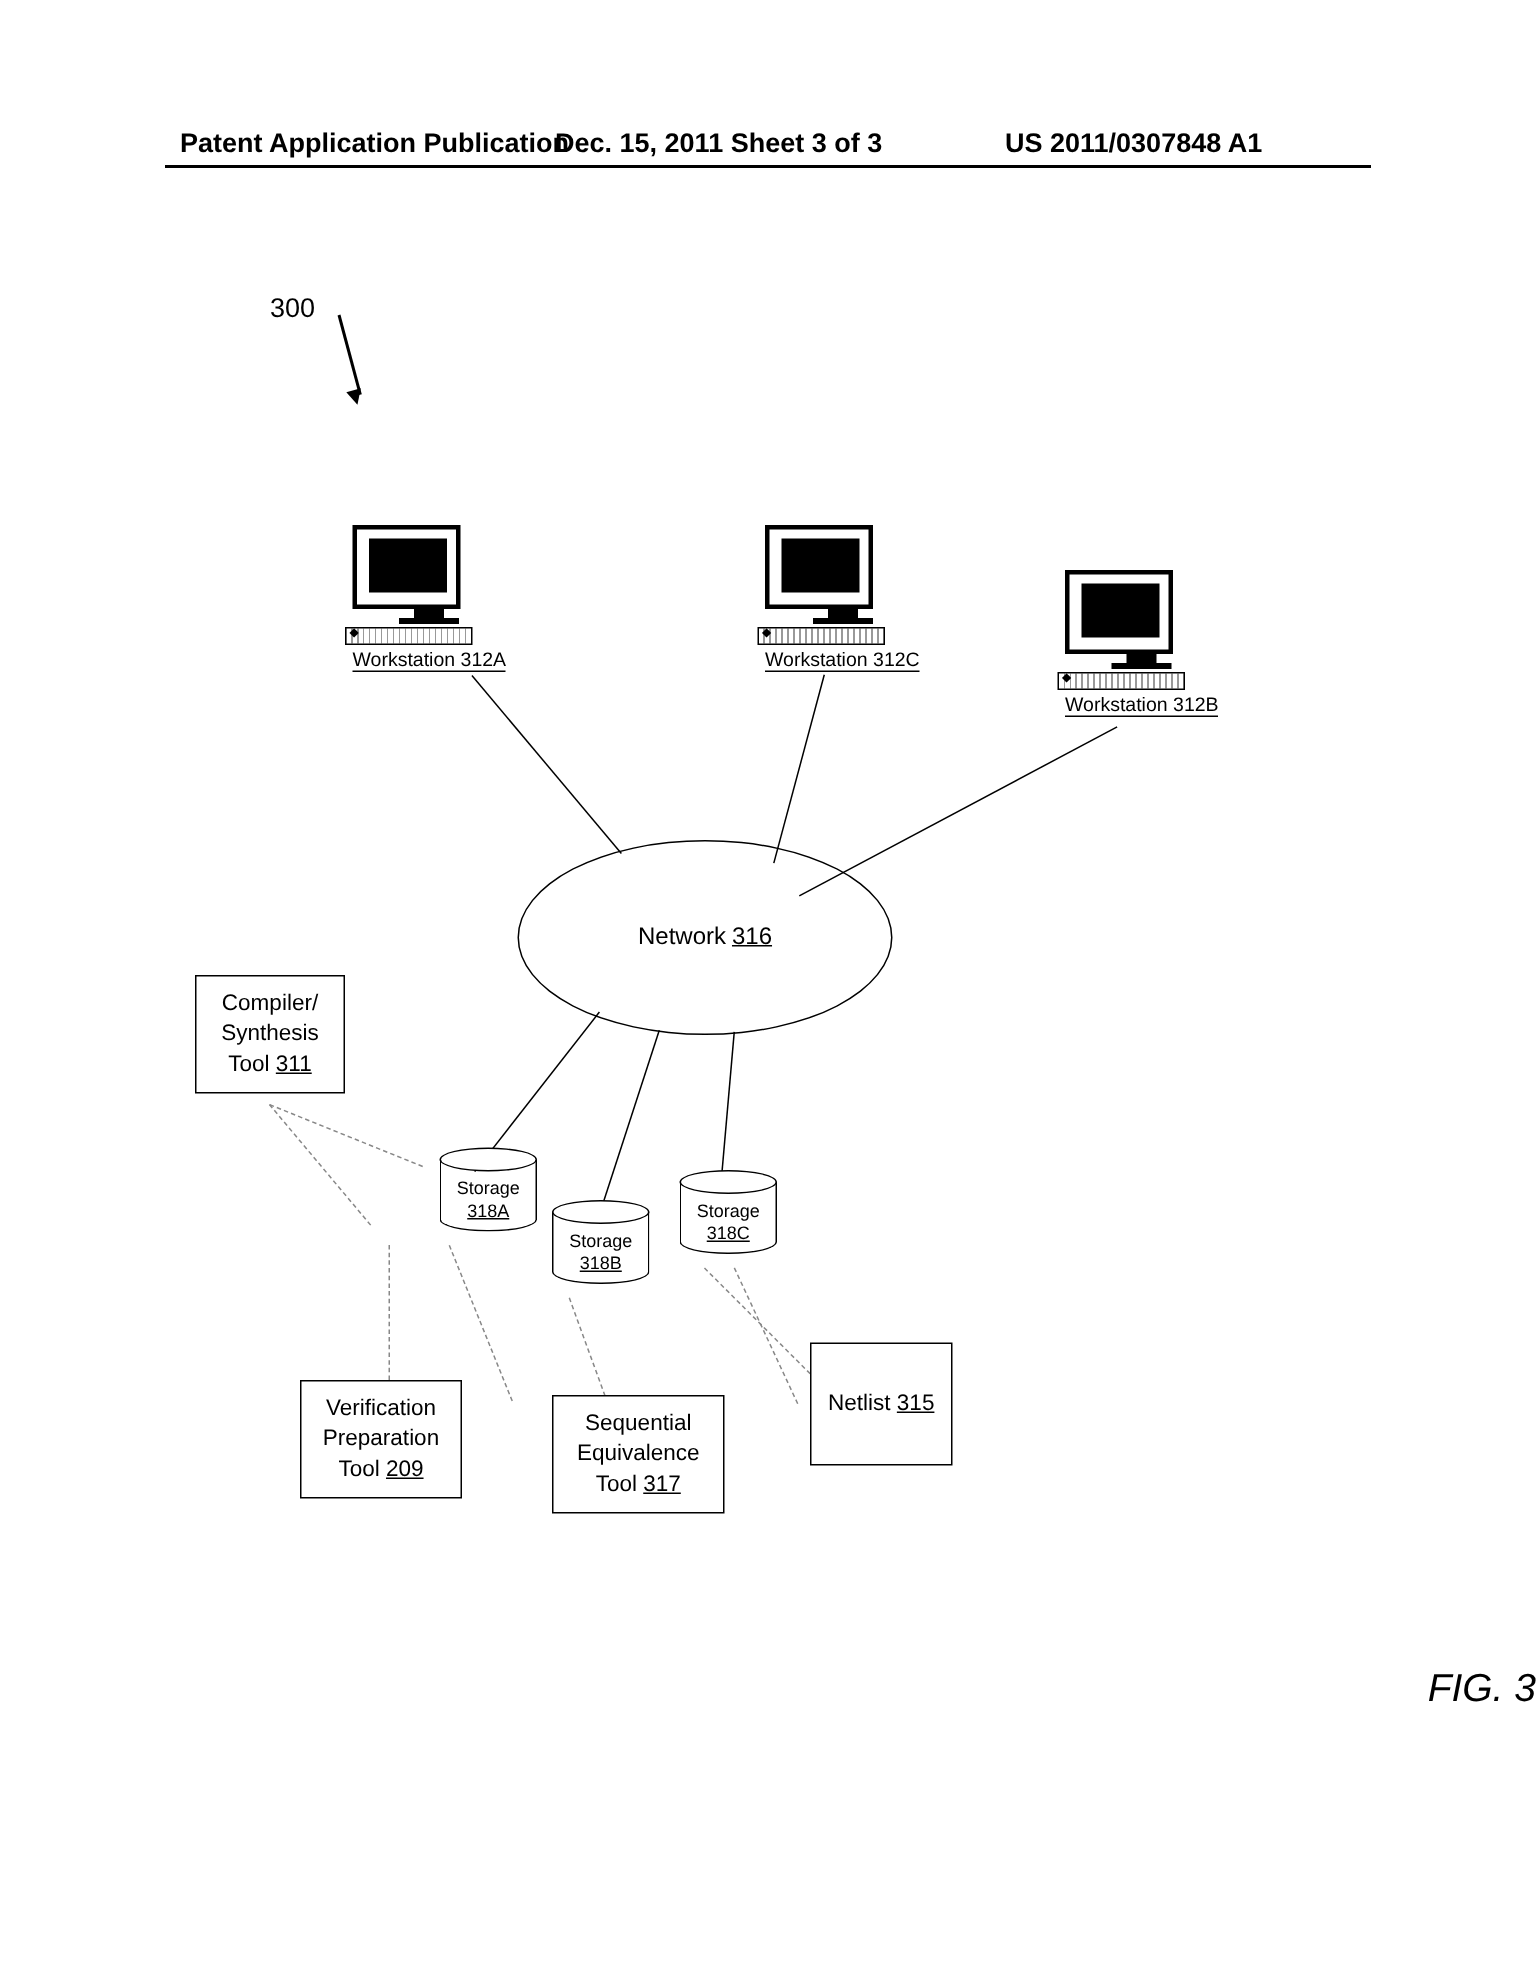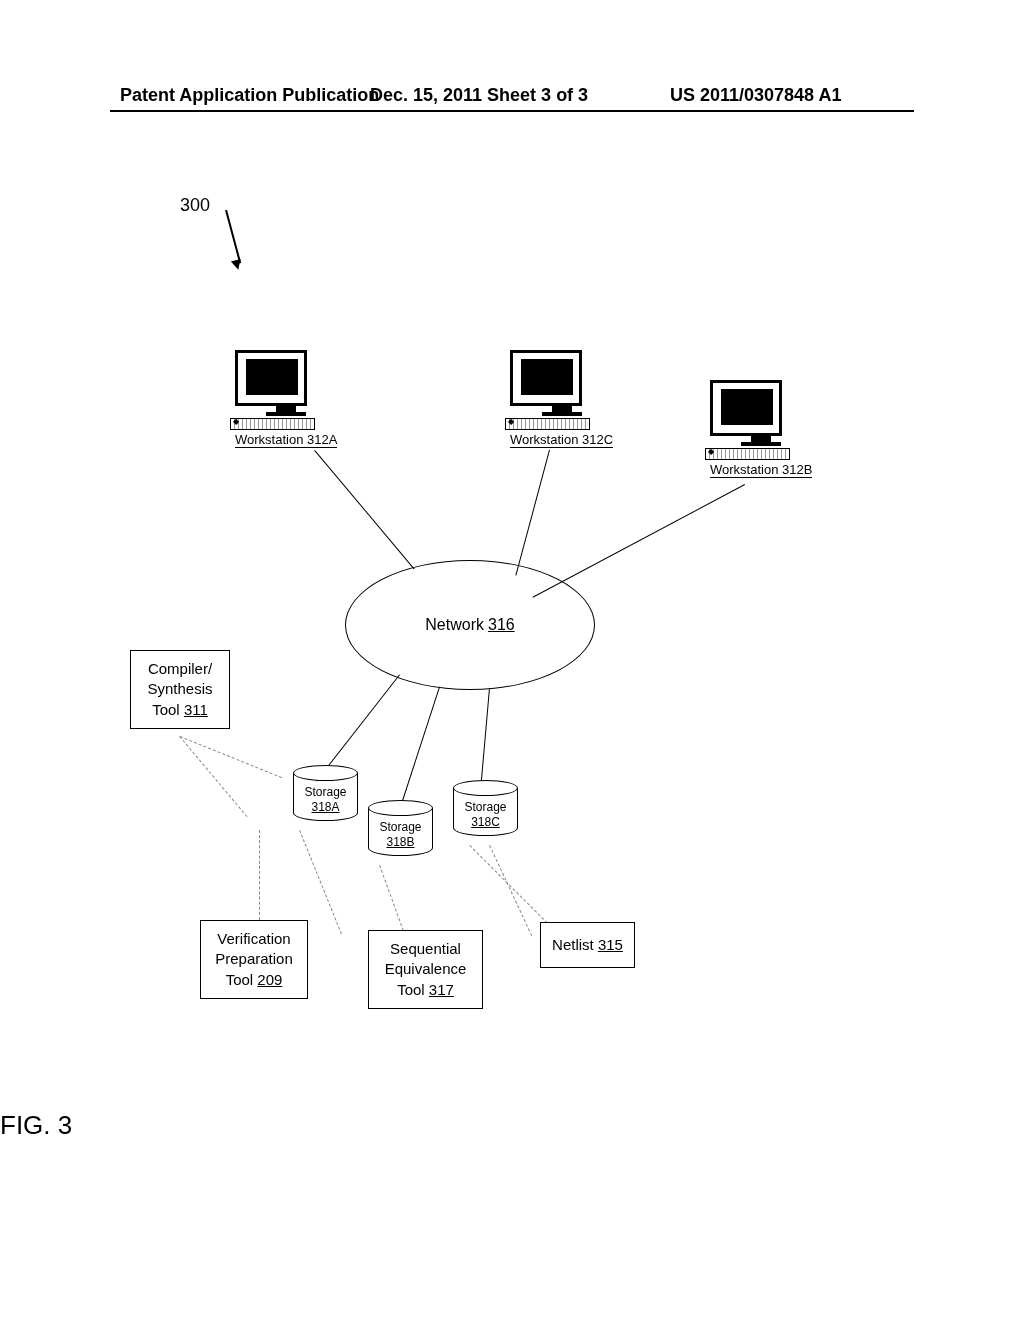--- a/index.html
+++ b/index.html
@@ -140,21 +140,21 @@
       background: white;
       text-align: center;
       font-size: 15px;
       padding: 8px 10px;
       line-height: 1.35;
     }
     .box .underline { text-decoration: underline; }
     .compiler-box { top: 470px; left: 130px; width: 100px; }
     .verif-box { top: 740px; left: 200px; width: 108px; }
     .seq-box { top: 750px; left: 368px; width: 115px; }
-    .netlist-box { top: 715px; left: 540px; width: 95px; padding: 12px 8px; margin-top: 27px; }
+    .netlist-box { top: 715px; left: 540px; width: 95px; padding: 30px 8px; }
     
     .storage {
       position: absolute;
       margin-left: 18px;
     }
     .cylinder-top {
       width: 65px;
       height: 16px;
       border: 1.5px solid black;
       border-radius: 50%;
@@ -194,22 +194,23 @@
       border-top: 1.5px dashed #888;
       transform-origin: 0 0;
       height: 0;
     }
     
     .figure-label {
       position: absolute;
       top: 930px;
       left: 0;
       right: 0;
-      text-align: left;
+      text-align: right;
       font-size: 26px;
+      font-style: italic;
     }
   </style>
 </head>
 <body>
 
 <div class="header">
   <span class="header-left">Patent Application Publication</span>
   <span class="header-center">Dec. 15, 2011  Sheet 3 of 3</span>
   <span class="header-right">US 2011/0307848 A1</span>
 </div>

